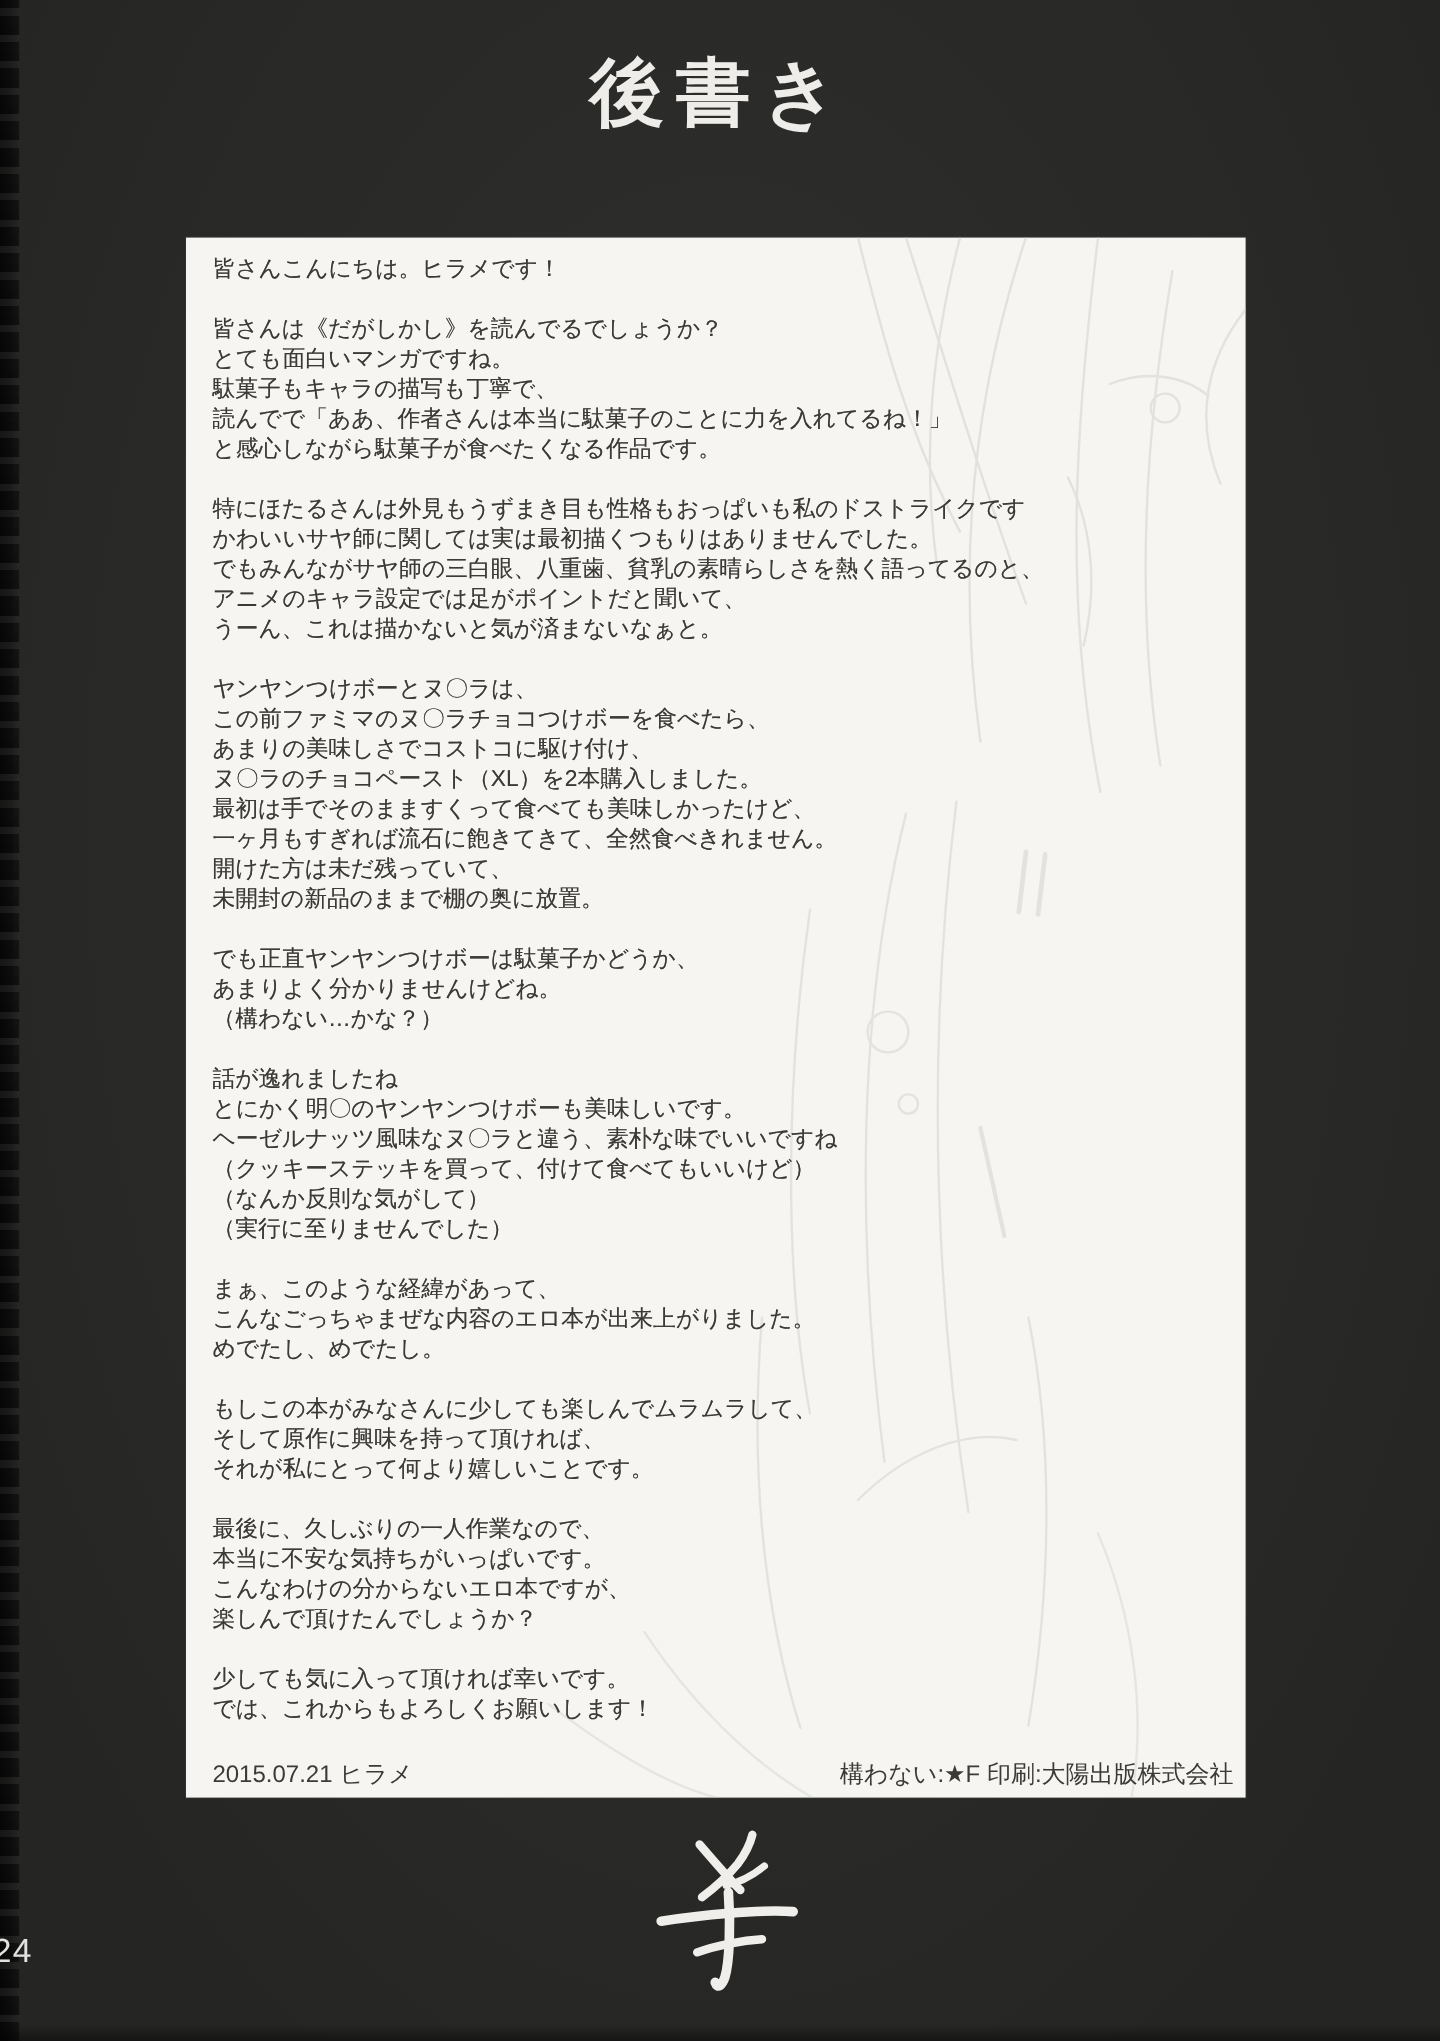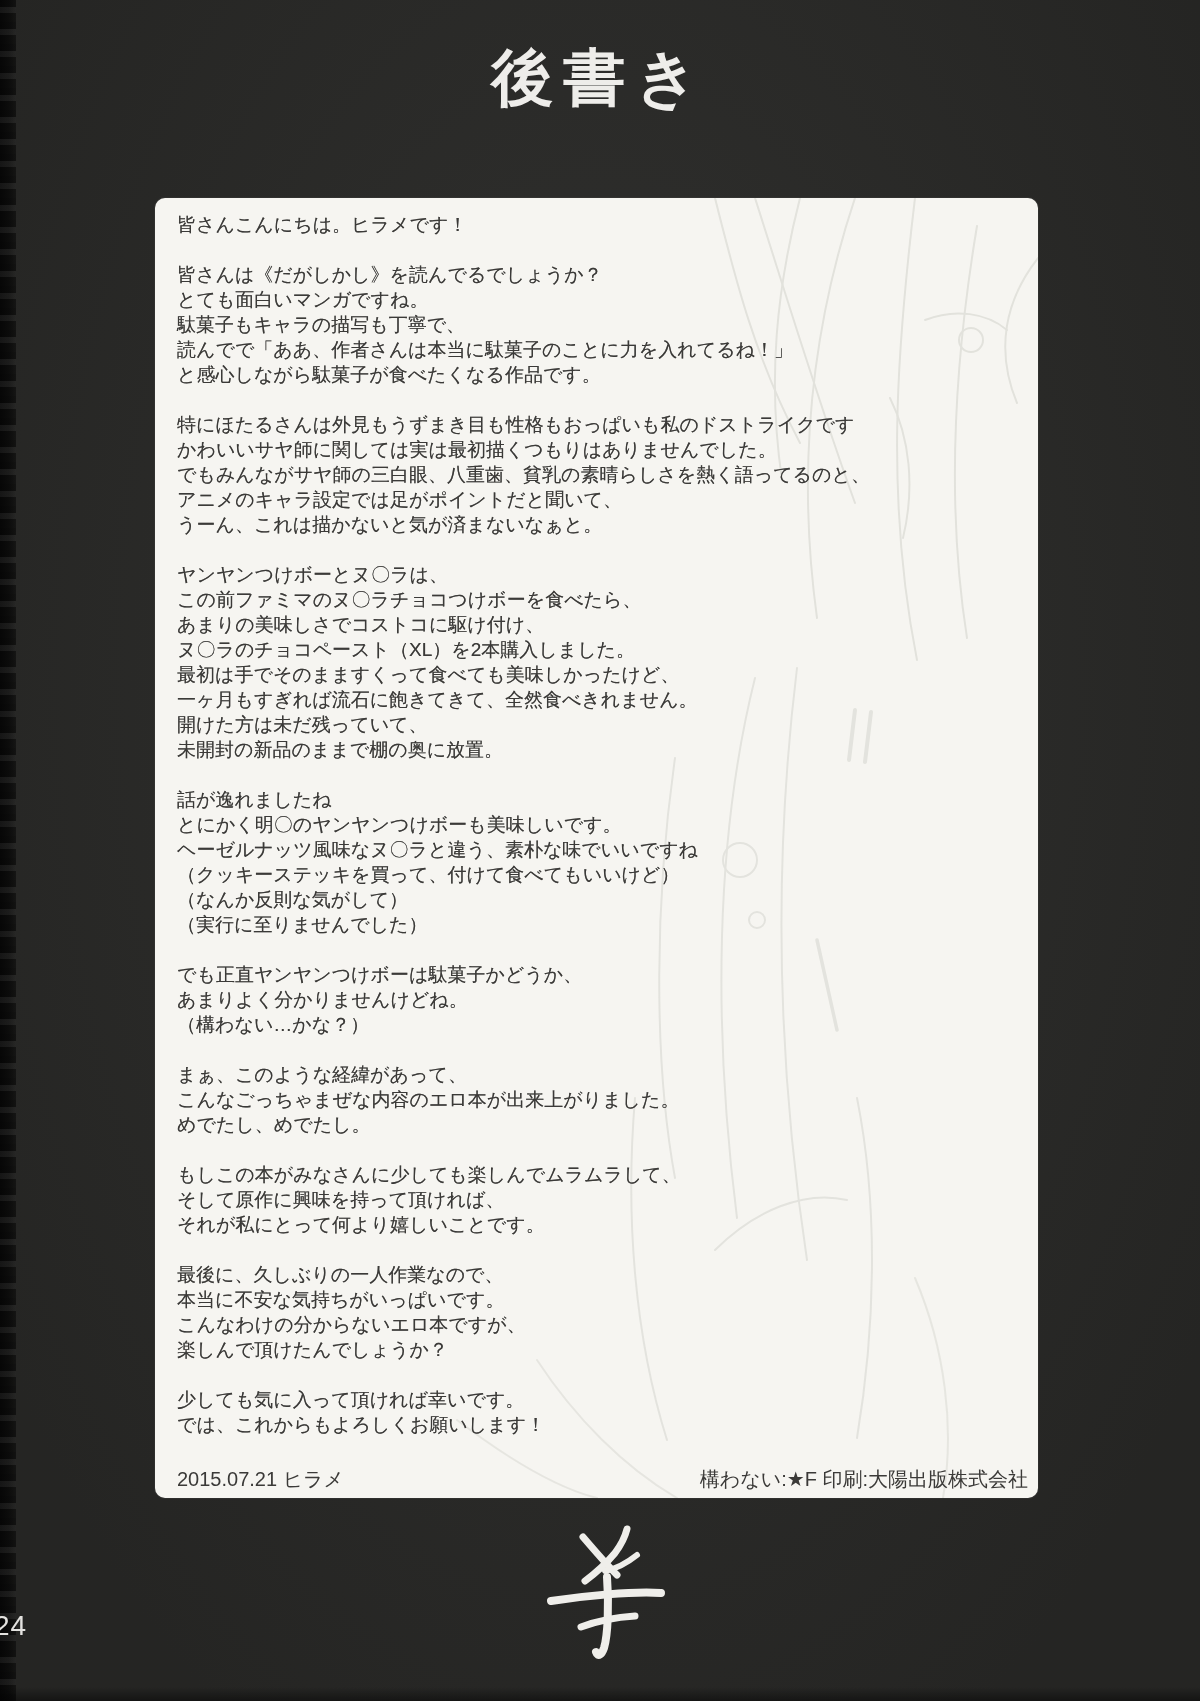--- a/index.html
+++ b/index.html
@@ -24,21 +24,20 @@
     position:absolute;top:44px;left:0;width:1200px;margin:0;
     text-align:center;color:#eeedea;
     font-family:Liberation Serif, serif;
     font-weight:bold;font-size:62px;letter-spacing:10px;line-height:1.1;
   }
   .content-box{
     position:absolute;left:155px;top:198px;width:883px;height:1300px;
     background:#f6f5f1;
     box-shadow:0 0 0 1px rgba(255,255,255,0.04);
     overflow:hidden;
-    border-radius:10px;
   }
   .sketch{position:absolute;left:0;top:0;width:883px;height:1300px;}
   .afterword{
     position:absolute;left:0;top:0;width:100%;box-sizing:border-box;
     padding:14px 20px 0 22px;
     color:#3b3a38;font-size:19px;line-height:25px;
     text-shadow:0 0 0.4px rgba(59,58,56,0.6);
   }
   .afterword p{margin:0 0 25px 0;}
   .afterword p:last-child{margin-bottom:0;}
@@ -94,22 +93,22 @@
       <path d="M302,1222 C352,1260 402,1290 442,1300"></path>
       <path d="M760,1080 C790,1150 800,1230 788,1300"></path>
     </g>
   </svg>
 
   <div class="afterword">
       <p>皆さんこんにちは。ヒラメです！</p>
       <p>皆さんは《だがしかし》を読んでるでしょうか？<br>とても面白いマンガですね。<br>駄菓子もキャラの描写も丁寧で、<br>読んでで「ああ、作者さんは本当に駄菓子のことに力を入れてるね！」<br>と感心しながら駄菓子が食べたくなる作品です。</p>
       <p>特にほたるさんは外見もうずまき目も性格もおっぱいも私のドストライクです<br>かわいいサヤ師に関しては実は最初描くつもりはありませんでした。<br>でもみんながサヤ師の三白眼、八重歯、貧乳の素晴らしさを熱く語ってるのと、<br>アニメのキャラ設定では足がポイントだと聞いて、<br>うーん、これは描かないと気が済まないなぁと。</p>
       <p>ヤンヤンつけボーとヌ〇ラは、<br>この前ファミマのヌ〇ラチョコつけボーを食べたら、<br>あまりの美味しさでコストコに駆け付け、<br>ヌ〇ラのチョコペースト（XL）を2本購入しました。<br>最初は手でそのまますくって食べても美味しかったけど、<br>一ヶ月もすぎれば流石に飽きてきて、全然食べきれません。<br>開けた方は未だ残っていて、<br>未開封の新品のままで棚の奥に放置。</p>
+      <p>でも正直ヤンヤンつけボーは駄菓子かどうか、<br>あまりよく分かりませんけどね。<br>（構わない…かな？）</p>
       <p>話が逸れましたね<br>とにかく明〇のヤンヤンつけボーも美味しいです。<br>ヘーゼルナッツ風味なヌ〇ラと違う、素朴な味でいいですね<br>（クッキーステッキを買って、付けて食べてもいいけど）<br>（なんか反則な気がして）<br>（実行に至りませんでした）</p>
-      <p>でも正直ヤンヤンつけボーは駄菓子かどうか、<br>あまりよく分かりませんけどね。<br>（構わない…かな？）</p>
       <p>まぁ、このような経緯があって、<br>こんなごっちゃまぜな内容のエロ本が出来上がりました。<br>めでたし、めでたし。</p>
       <p>もしこの本がみなさんに少しても楽しんでムラムラして、<br>そして原作に興味を持って頂ければ、<br>それが私にとって何より嬉しいことです。</p>
       <p>最後に、久しぶりの一人作業なので、<br>本当に不安な気持ちがいっぱいです。<br>こんなわけの分からないエロ本ですが、<br>楽しんで頂けたんでしょうか？</p>
       <p>少しても気に入って頂ければ幸いです。<br>では、これからもよろしくお願いします！</p>
     </div>
 
   <div class="box-footer">
     <span>2015.07.21 ヒラメ</span>
     <span>構わない:★F 印刷:大陽出版株式会社</span>
   </div>

